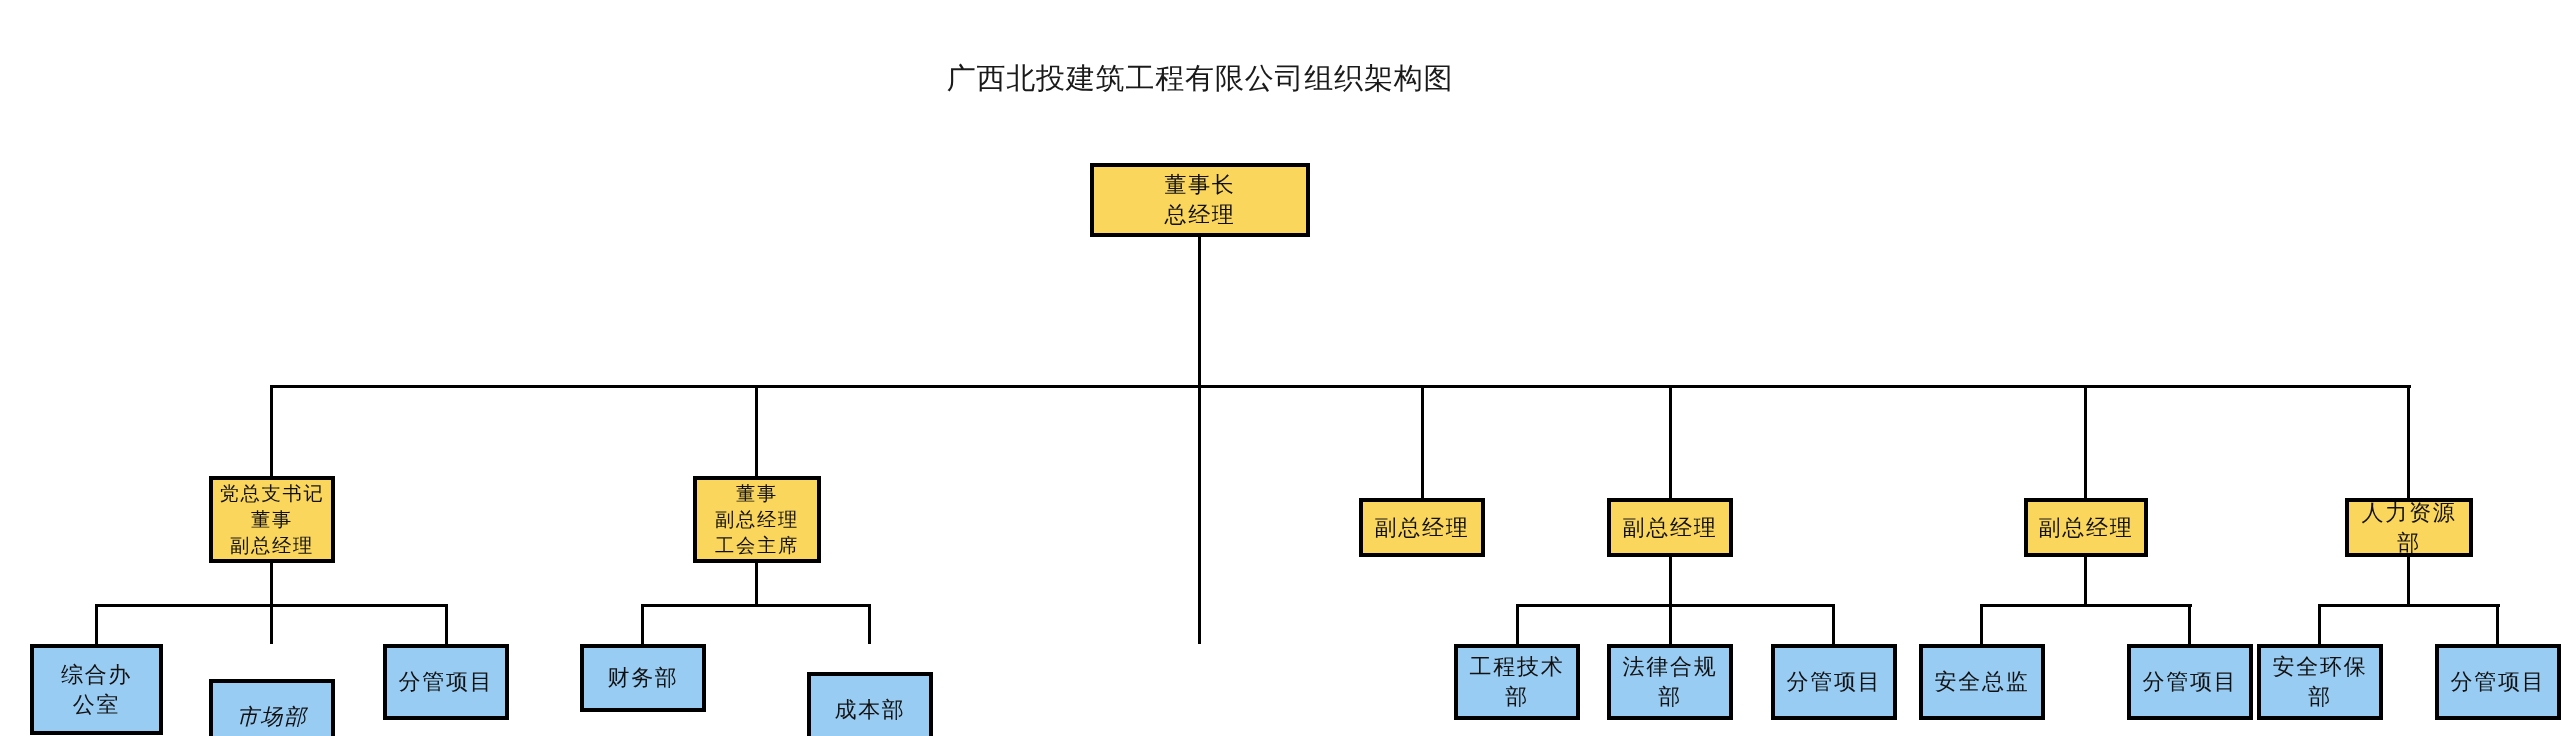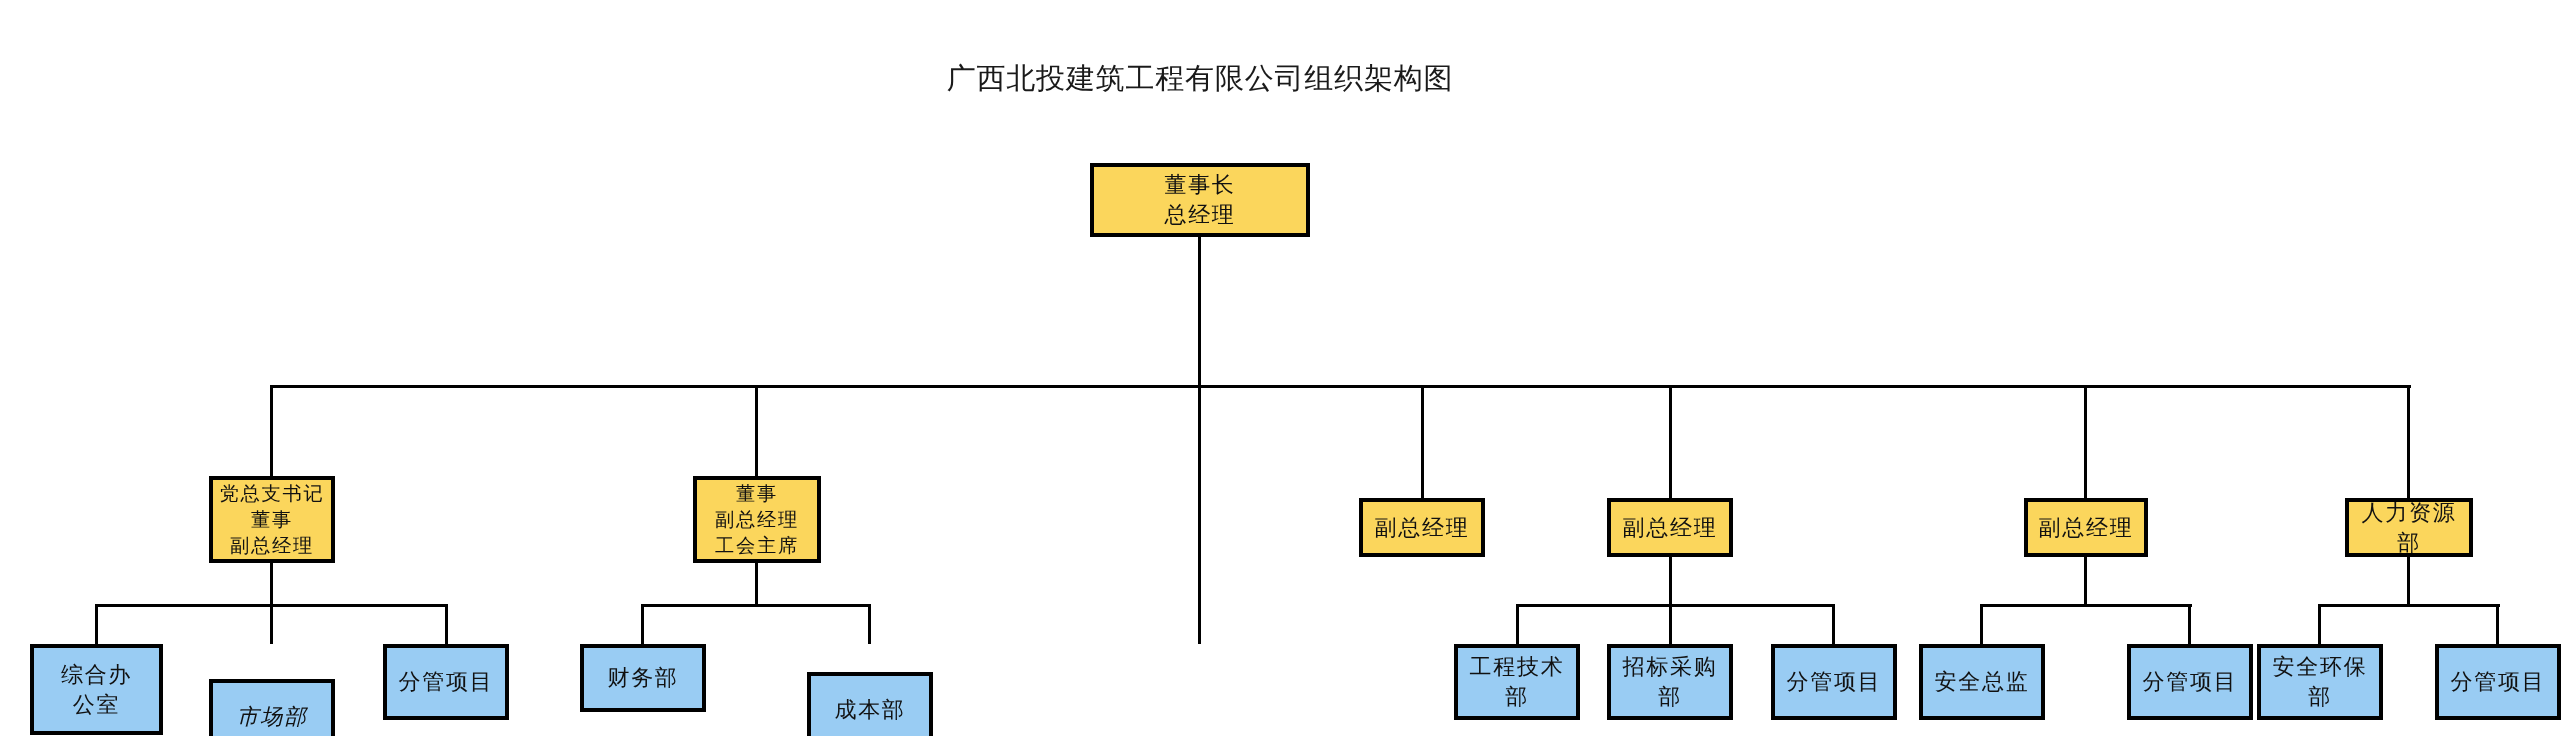--- a/index.html
+++ b/index.html
@@ -106,21 +106,21 @@
   <div class="node dept" style="left:580px;top:644px;width:126px;height:68px;">
     <span>财务部</span>
   </div>
   <div class="node dept" style="left:807px;top:672px;width:126px;height:76px;">
     <span>成本部</span>
   </div>
   <div class="node dept" style="left:1454px;top:644px;width:126px;height:76px;">
     <span>工程技术部</span>
   </div>
   <div class="node dept" style="left:1607px;top:644px;width:126px;height:76px;">
-    <span>招标采购部</span>
+    <span>法律合规部</span>
   </div>
   <div class="node dept" style="left:1771px;top:644px;width:126px;height:76px;">
     <span>分管项目</span>
   </div>
   <div class="node dept" style="left:1919px;top:644px;width:126px;height:76px;">
     <span>安全总监</span>
   </div>
   <div class="node dept" style="left:2127px;top:644px;width:126px;height:76px;">
     <span>分管项目</span>
   </div>

